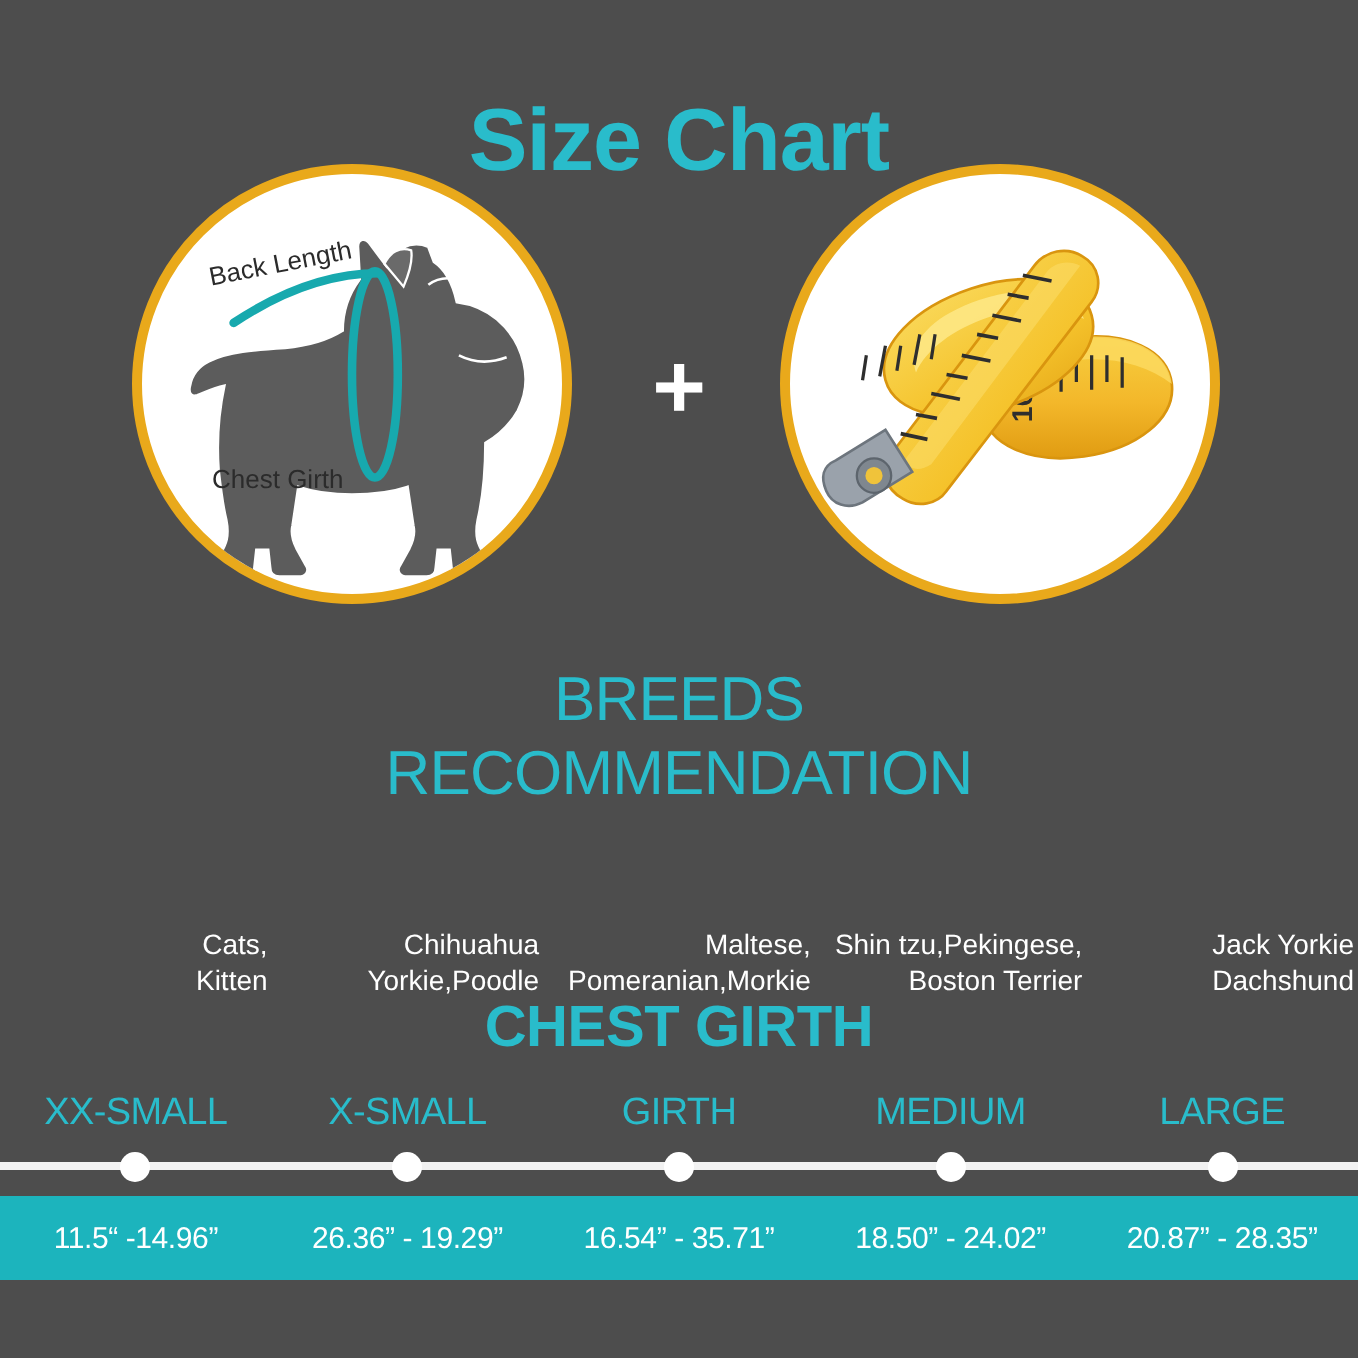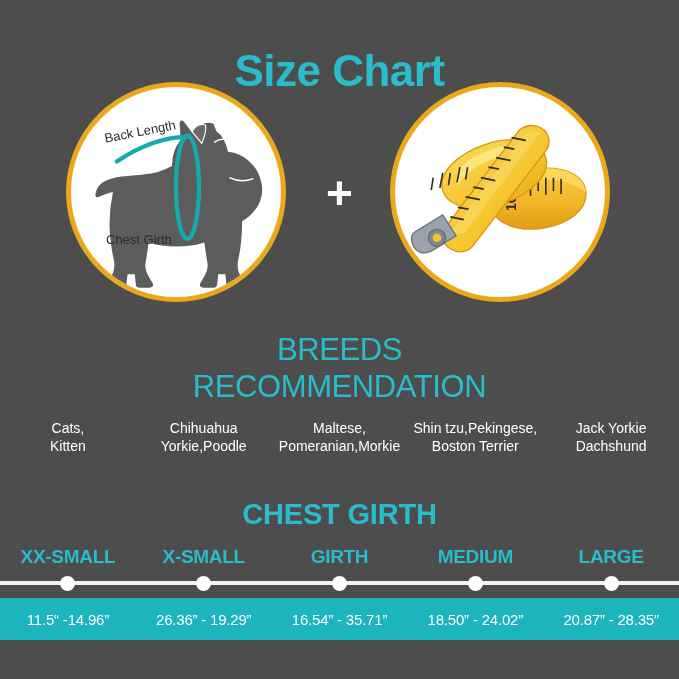--- a/index.html
+++ b/index.html
@@ -87,27 +87,28 @@
   
   .breeds-row {
     position: absolute;
     top: 420px;
     left: 0;
     width: 679px;
     display: flex;
   }
   .breed-cell {
     flex: 1 1 0;
-    text-align: center;
+    text-align: right;
     color: #ffffff;
     font-size: 14px;
     line-height: 1.28;
     padding: 0 2px;
     box-sizing: border-box;
     white-space: pre-line;
+    margin-top: 44px;
   }
 
   
   .girth-heading {
     position: absolute;
     top: 498px;
     left: 0;
     width: 679px;
     text-align: center;
     color: #29bccb;
@@ -122,21 +123,21 @@
     top: 546px;
     left: 0;
     width: 679px;
     display: flex;
   }
   .size-cell {
     flex: 1 1 0;
     text-align: center;
     color: #29bccb;
     font-size: 19px;
-    font-weight: bold;
+    font-weight: normal;
     letter-spacing: -0.3px;
   }
 
   
   .track {
     position: absolute;
     top: 581px;
     left: 0;
     width: 679px;
     height: 4px;

